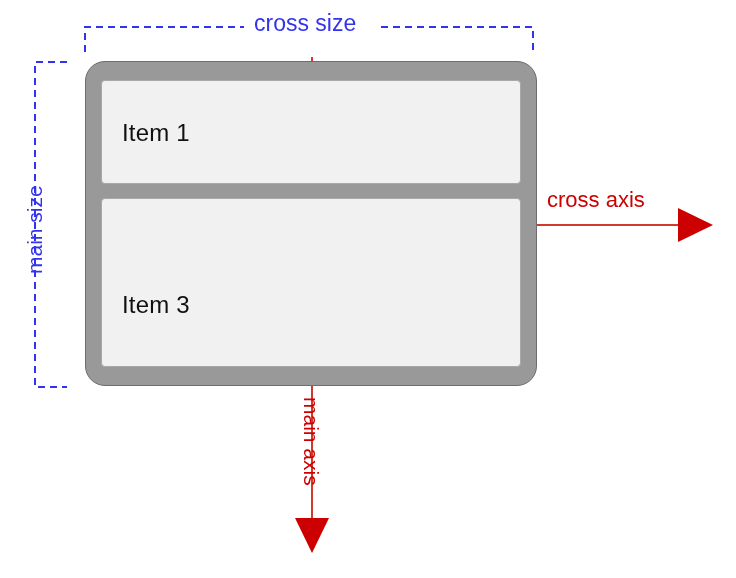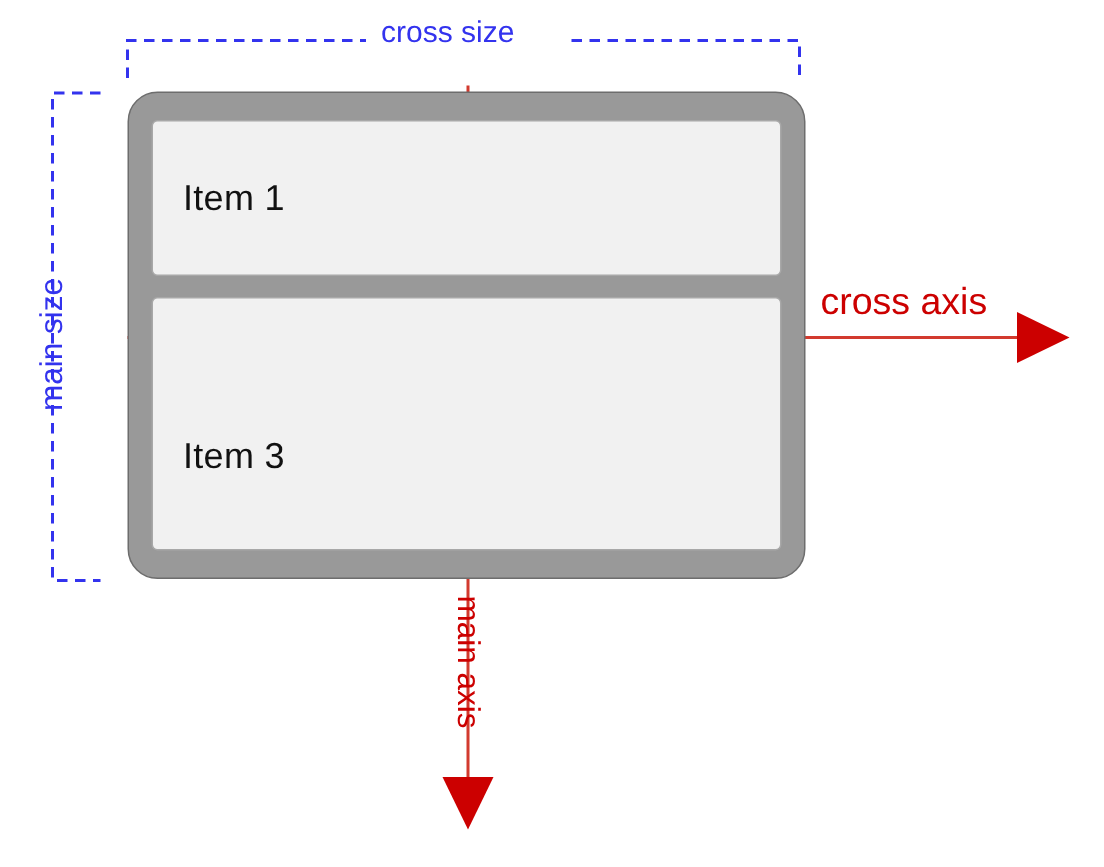--- a/index.html
+++ b/index.html
@@ -69,37 +69,37 @@
   
   .lbl {
     position: absolute;
     white-space: nowrap;
     font-family: "Liberation Sans", sans-serif;
     line-height: 1;
   }
   .lbl-cross-size {
     left: 254px;
     top: 12px;
-    font-size: 20px;
+    font-size: 23px;
     color: #3333ee;
     z-index: 4;
   }
   .lbl-main-size {
     left: 24px;
     top: 178px;
     font-size: 21px;
     color: #3333ee;
     transform-origin: left top;
     transform: rotate(-90deg) translate(-96px, 0);
     z-index: 4;
   }
   .lbl-cross-axis {
     left: 547px;
     top: 189px;
-    font-size: 25px;
+    font-size: 22px;
     color: #cc0000;
     z-index: 4;
   }
   .lbl-main-axis {
     left: 322px;
     top: 397px;
     font-size: 21px;
     color: #cc0000;
     transform-origin: left top;
     transform: rotate(90deg);

